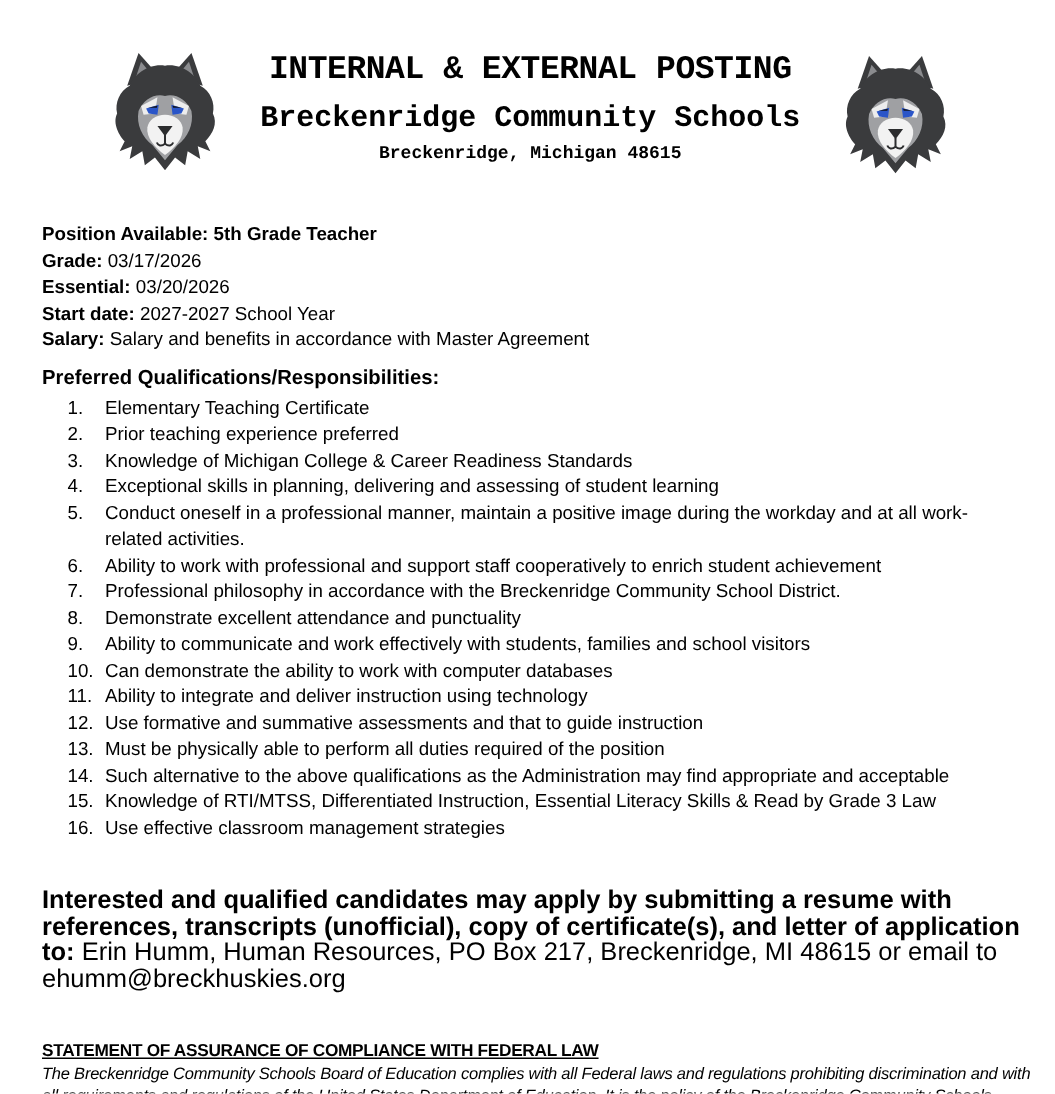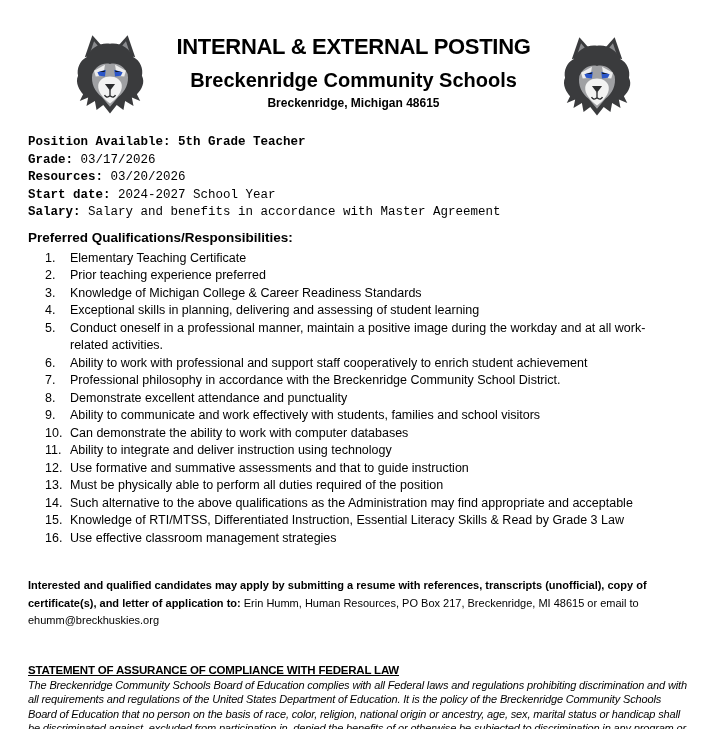--- a/index.html
+++ b/index.html
@@ -16,20 +16,21 @@
     height: 729px;
     padding: 26px 14px 10px 28px;
     background: #ffffff;
   }
 
   
   .header {
     display: flex;
     align-items: flex-start;
     justify-content: flex-start;
+    font-family: Liberation Mono, monospace;
   }
   .logo {
     width: 84px;
     height: 92px;
     flex: 0 0 auto;
   }
   .logo-left  { margin-left: 40px; margin-top: 2px; }
   .logo-right { margin-right: 50px; margin-top: 4px; }
   .header-center {
     flex: 1 1 auto;
@@ -48,24 +49,23 @@
   }
   .addr-line {
     font-size: 12px;
     font-weight: bold;
     margin-top: 5px;
     line-height: 13px;
   }
 
   
   .position-details {
-    margin-top: 12px;
+    margin-top: 26px;
     font-size: 12.5px;
     line-height: 17.5px;
-    font-family: Liberation Mono, monospace;
   }
   .pos-line strong { font-weight: bold; }
 
   
   .quals { margin-top: 8px; }
   .quals-heading {
     font-size: 13.5px;
     font-weight: bold;
   }
   .quals ol {
@@ -83,21 +83,21 @@
   }
   .quals li::before {
     content: counter(q) ".";
     position: absolute;
     left: 17px;
   }
 
   
   .apply {
     margin-top: 30px;
-    font-size: 11px;
+    font-size: 17px;
     line-height: 17.5px;
     max-width: 666px;
   }
   .apply strong { font-weight: bold; }
 
   
   .assurance { margin-top: 34px; max-width: 666px; }
   .assurance-heading {
     font-size: 11.5px;
     font-weight: bold;
@@ -165,26 +165,26 @@
   <div class="position-details">
     <div class="pos-line">
       <strong>Position Available:</strong>
       <strong>5th Grade Teacher</strong>
     </div>
     <div class="pos-line">
       <strong>Grade:</strong>
       <span>03/17/2026</span>
     </div>
     <div class="pos-line">
-      <strong>Resources:</strong>
+      <strong>Essential:</strong>
       <span>03/20/2026</span>
     </div>
     <div class="pos-line">
       <strong>Start date:</strong>
-      <span>2024-2027 School Year</span>
+      <span>2027-2027 School Year</span>
     </div>
     <div class="pos-line">
       <strong>Salary:</strong>
       <span>Salary and benefits in accordance with Master Agreement</span>
     </div>
   </div>
 
   <div class="quals">
     <div class="quals-heading">Preferred Qualifications/Responsibilities:</div>
     <ol>

